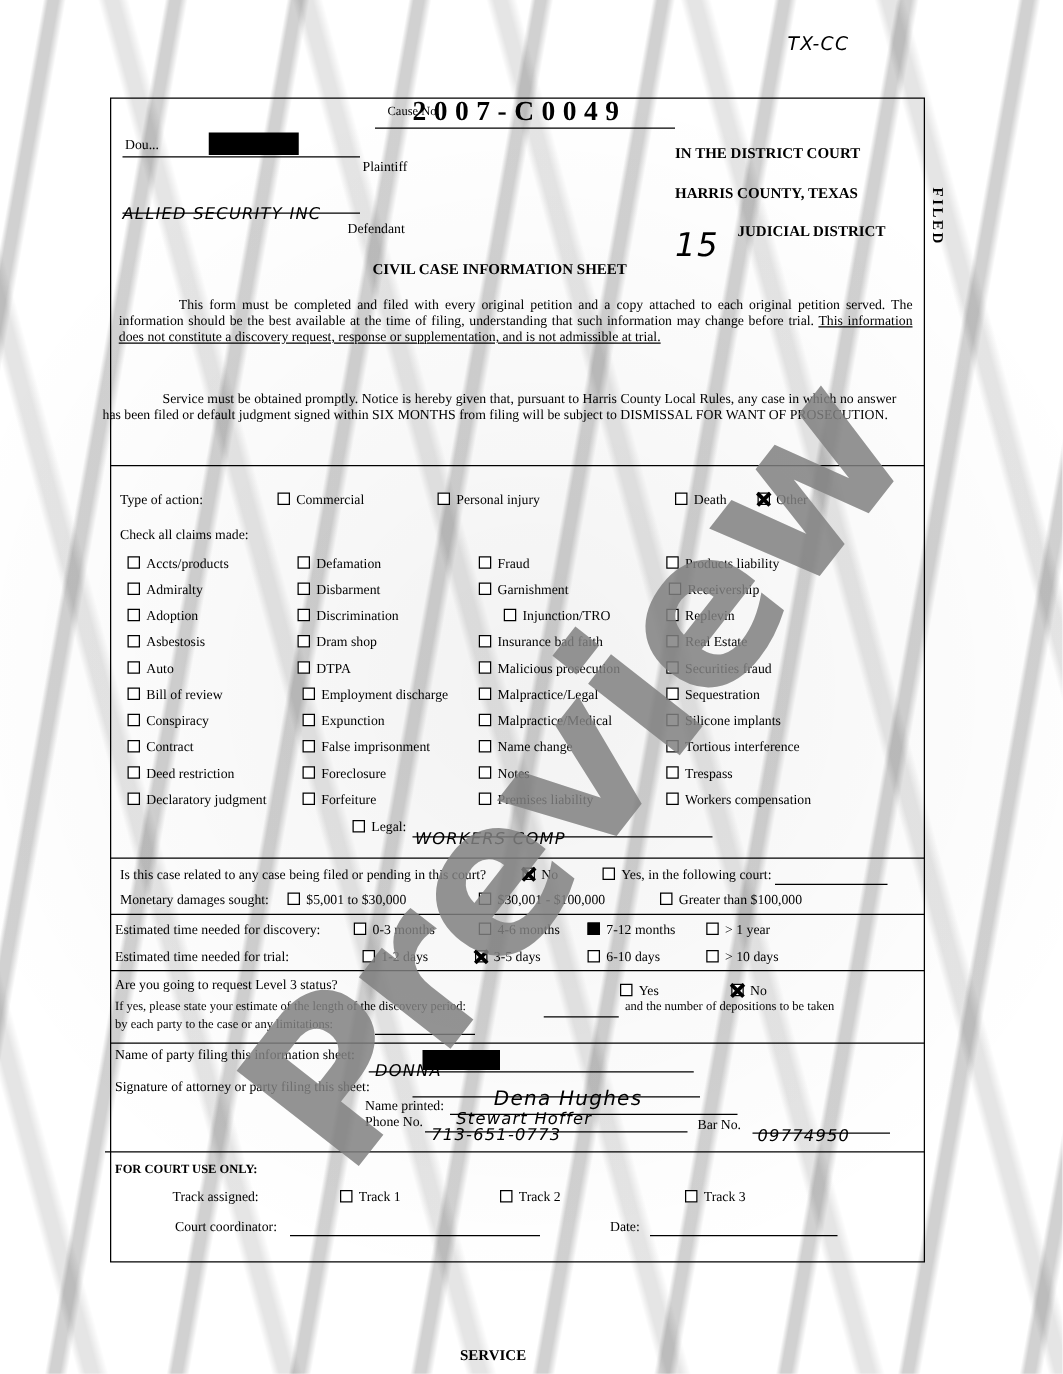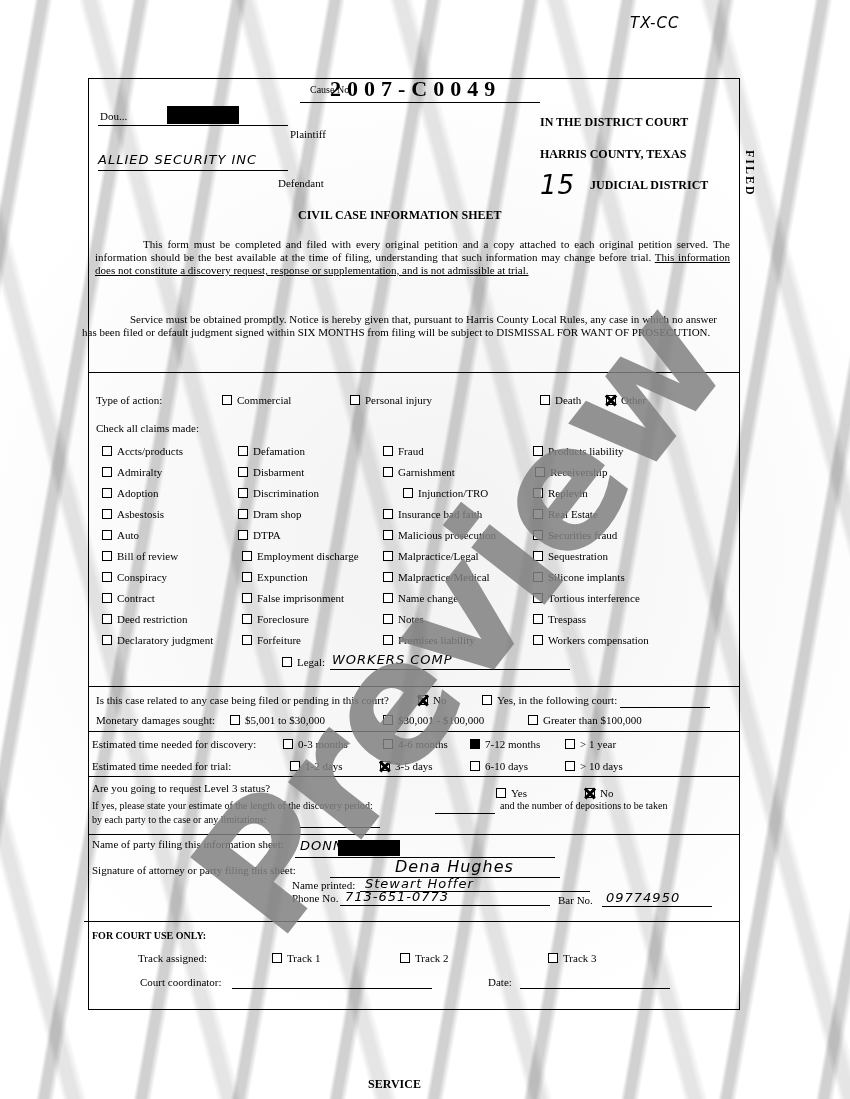--- a/index.html
+++ b/index.html
@@ -20,21 +20,21 @@
   .frame {
     position: absolute; left: 88px; top: 78px; width: 650px; height: 930px;
     border: 1.5px solid #000; z-index: 2;
   }
   .abs { position: absolute; z-index: 3; }
   .hline { position: absolute; height: 0; border-top: 1.5px solid #000; z-index: 3; }
   .thin { border-top-width: 1px; }
   .t { font-size: 11px; white-space: nowrap; }
   .b { font-weight: bold; }
   .u { text-decoration: underline; }
-  .handwrite { font-family: "DejaVu Sans", sans-serif; font-style: italic; font-size: 13px; letter-spacing: 1px; }
+  .handwrite { font-family: "DejaVu Sans", sans-serif; font-style: italic; font-size: 13px; letter-spacing: 1px; margin-top: 12px; }
   .redact { background: #000; }
   .cb {
     display: inline-block; width: 8px; height: 8px; border: 1.2px solid #000;
     vertical-align: -1px; margin-right: 5px; background: #fff; position: relative;
   }
   .cb.x::before, .cb.x::after {
     content: ""; position: absolute; left: -3px; top: 3px; width: 14px; height: 2.5px; background:#000;
     transform: rotate(45deg);
   }
   .cb.x::after { transform: rotate(-45deg); }

